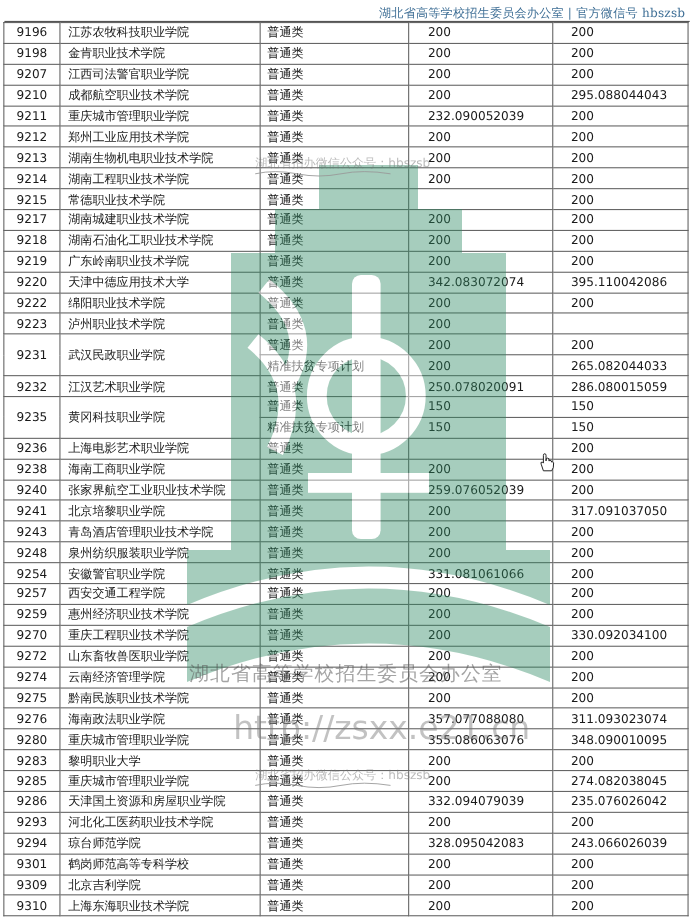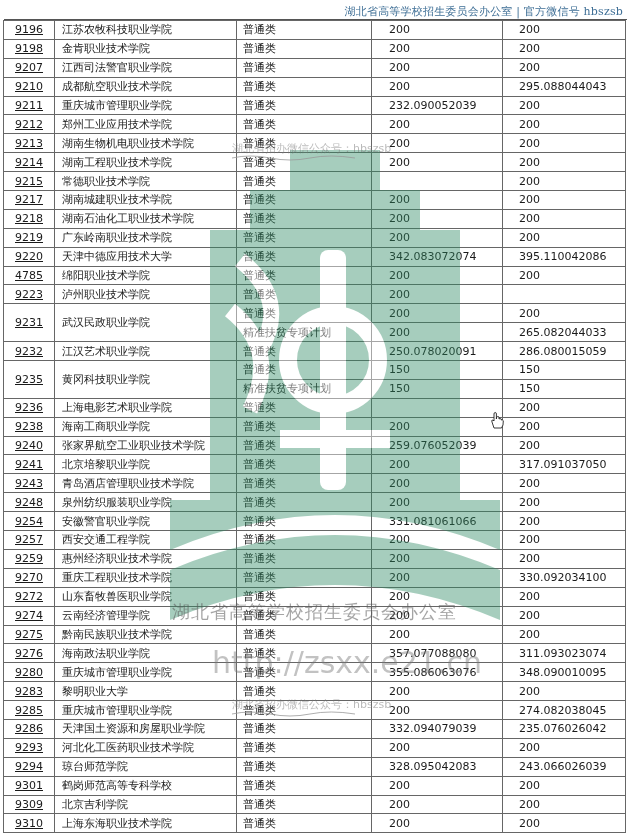--- a/index.html
+++ b/index.html
@@ -5,21 +5,21 @@
   html, body { margin:0; padding:0; background:#ffffff; }
   body { width:633px; height:838px; position:relative; overflow:hidden;
          font-family:"DejaVu Sans","Liberation Sans",sans-serif; color:#1a1a1a; }
   .header { position:absolute; top:0; left:0; width:633px; height:20px; }
   .header-text { position:absolute; right:10px; top:4px; font-family:"DejaVu Serif","Liberation Serif",serif;
                  font-size:11px; color:#3f6f96; letter-spacing:0.2px; white-space:nowrap; }
   .header-rule { position:absolute; left:4px; right:6px; top:19px; height:1px; background:#555; }
   .table-wrap { position:absolute; top:20px; left:3px; width:623px; }
   table { border-collapse:collapse; width:623px; table-layout:fixed; font-size:11px; }
   td { border:1px solid #666; height:17.9px; padding:0; line-height:17px; white-space:nowrap; overflow:hidden; }
-  td.code { text-align:center; width:50px;text-decoration:underline; }
+  td.code { text-align:center; width:50px; }
   td.name { padding-left:7px; width:174px;margin-left:31px; }
   td.cat { padding-left:6px; width:128px; }
   td.v1 { padding-left:17px; width:113px; }
   td.v2 { padding-left:16px; }
   .logo { position:absolute; left:170px; top:150px; width:330px; height:500px; opacity:0.42; pointer-events:none; }
   .wm-big { position:absolute; left:140px; top:600px; font-size:18px; color:rgba(90,90,90,0.55); letter-spacing:1px; white-space:nowrap; pointer-events:none;margin-left:32px; }
   .wm-url { position:absolute; left:212px; top:645px; font-size:30px; color:rgba(120,120,120,0.45); white-space:nowrap; pointer-events:none; }
   .wm-small { position:absolute; font-size:11px; color:rgba(120,120,120,0.5); white-space:nowrap; pointer-events:none; }
   .wm-swirl { position:absolute; height:8px; pointer-events:none; }
   .cursor { position:absolute; left:489px; top:411px; width:16px; height:18px; }
@@ -120,21 +120,21 @@
           <td class="v2">200</td>
         </tr>
         <tr>
           <td class="code" rowspan="1">9220</td>
           <td class="name" rowspan="1">天津中德应用技术大学</td>
           <td class="cat">普通类</td>
           <td class="v1">342.083072074</td>
           <td class="v2">395.110042086</td>
         </tr>
         <tr>
-          <td class="code" rowspan="1">4785</td>
+          <td class="code" rowspan="1">9222</td>
           <td class="name" rowspan="1">绵阳职业技术学院</td>
           <td class="cat">普通类</td>
           <td class="v1">200</td>
           <td class="v2">200</td>
         </tr>
         <tr>
           <td class="code" rowspan="1">9223</td>
           <td class="name" rowspan="1">泸州职业技术学院</td>
           <td class="cat">普通类</td>
           <td class="v1">200</td>

